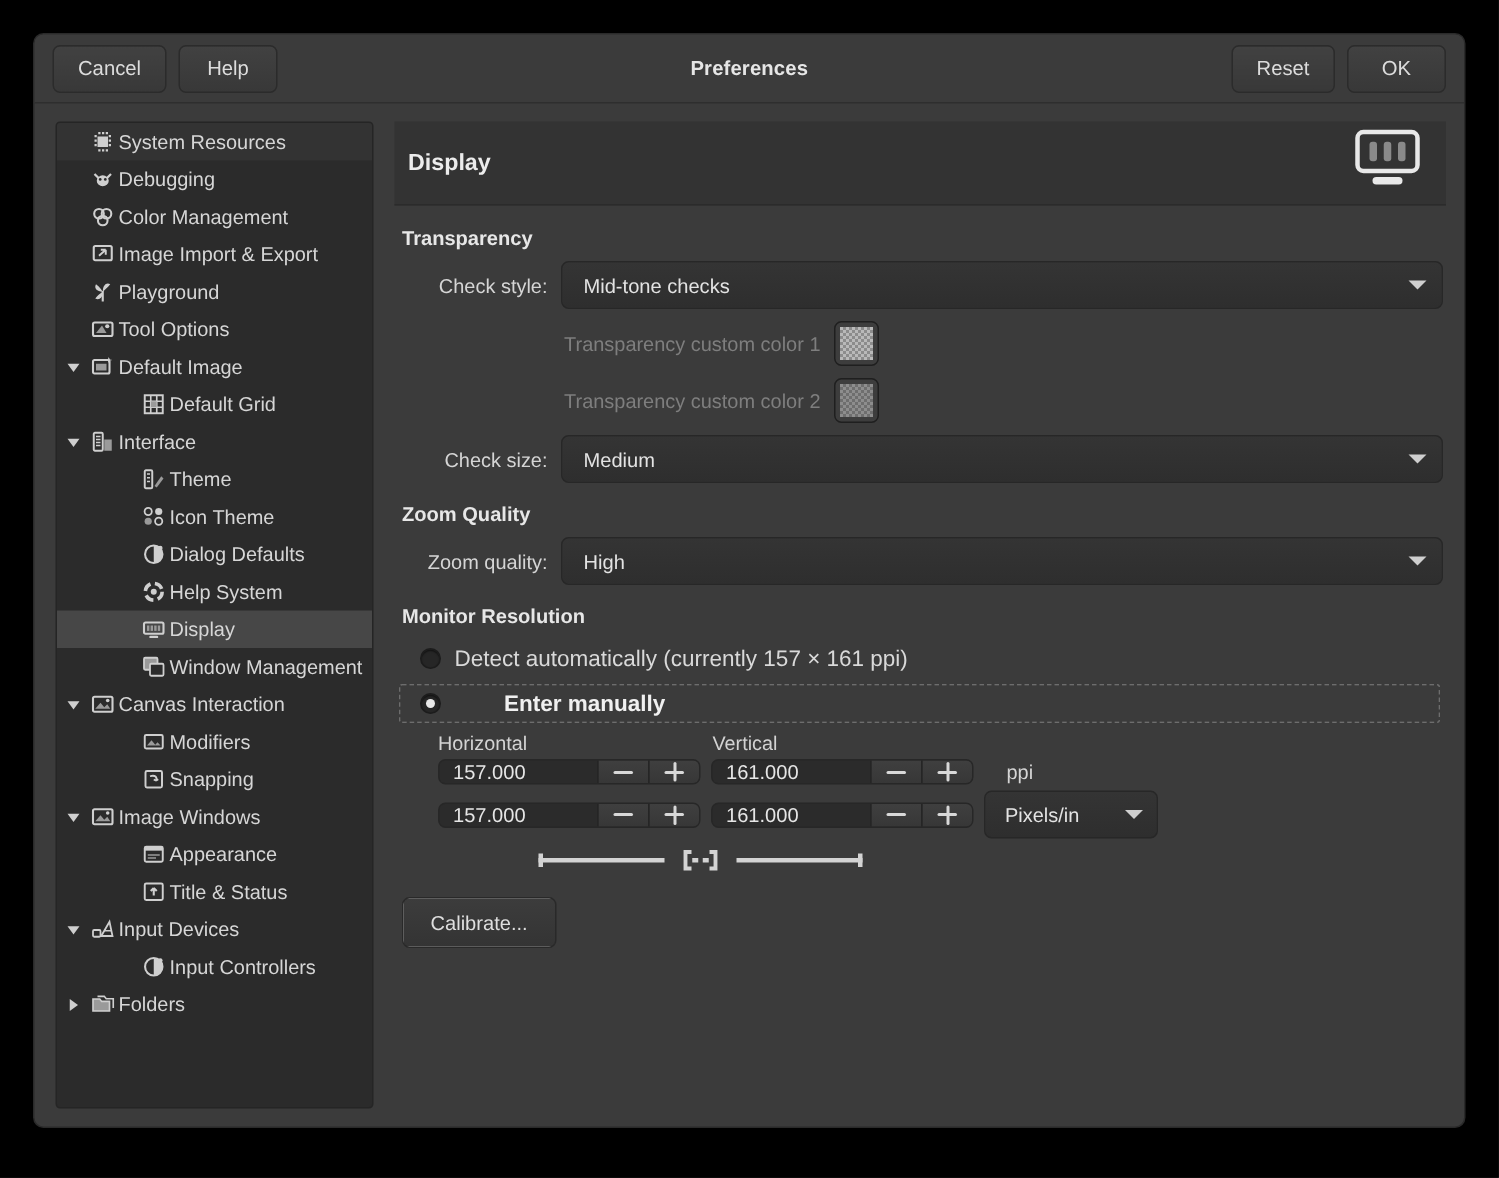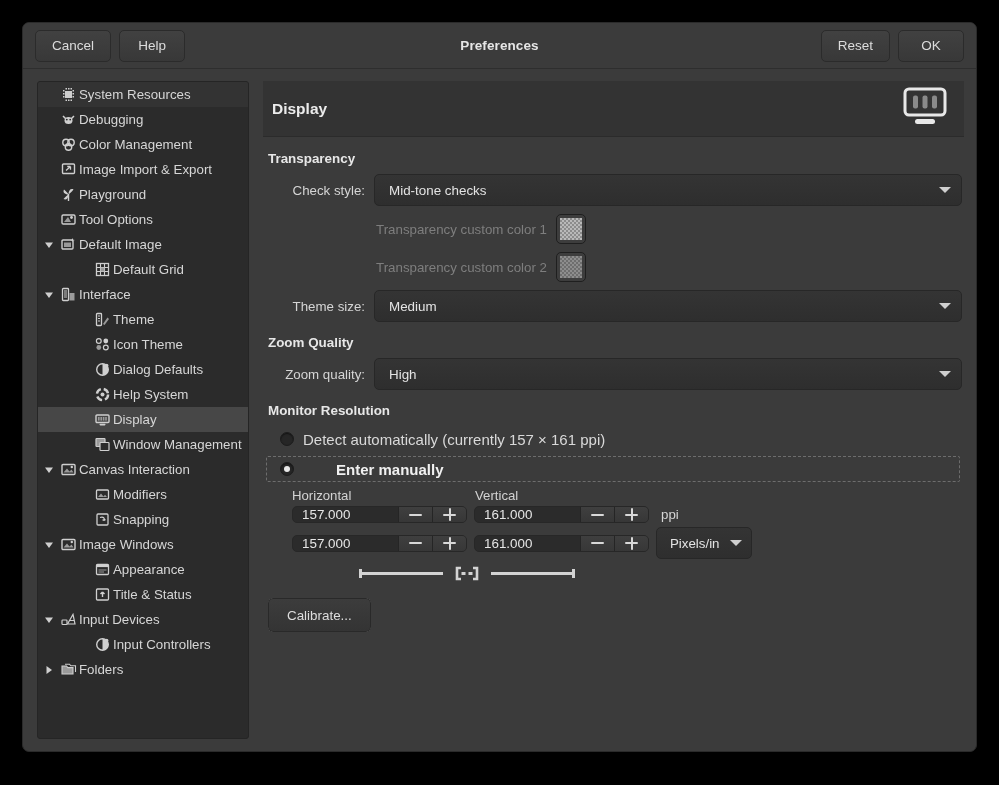--- a/index.html
+++ b/index.html
@@ -313,26 +313,26 @@
   .glyph-plus::before, .glyph-plus::after {
     content:''; position:absolute; background:#d8d8d8; border-radius:1px;
   }
   .glyph-plus::before { left:0; top:5.5px; width:13px; height:2px; }
   .glyph-plus::after { top:0; left:5.5px; width:2px; height:13px; }
 
   .gap-h { width: 7px; min-width: 7px; }
   .unit-label {
     font-size: 13.3px;
     color: #d5d5d5;
-    margin-left: 12px;
+    margin-left: 22px;
   }
   .unit-combo {
     margin-left: 7px;
     height: 32px;
-    width: 96px;
+    width: 116px;
     background-image: linear-gradient(180deg,#343434,#2e2e2e);
     border: 1px solid #272727;
     border-radius: 5px;
     display: flex; align-items: center;
     padding: 0 9px 0 13px;
     color: #e3e3e3;
     font-size: 13.3px;
     cursor: pointer;
   }
   .unit-combo .caret { margin-left: auto; }
@@ -721,21 +721,21 @@
           </div>
 
           <div class="row">
             <div class="row-label wide dim">Transparency custom color 2</div>
             <div class="swatch">
               <div class="swatch-inner dim"></div>
             </div>
           </div>
 
           <div class="row">
-            <div class="row-label">Theme size:</div>
+            <div class="row-label">Check size:</div>
             <div class="combo">
               <span>Medium</span>
               <span class="caret"></span>
             </div>
           </div>
 
           <div class="section-title spaced">Zoom Quality</div>
 
           <div class="row">
             <div class="row-label">Zoom quality:</div>

